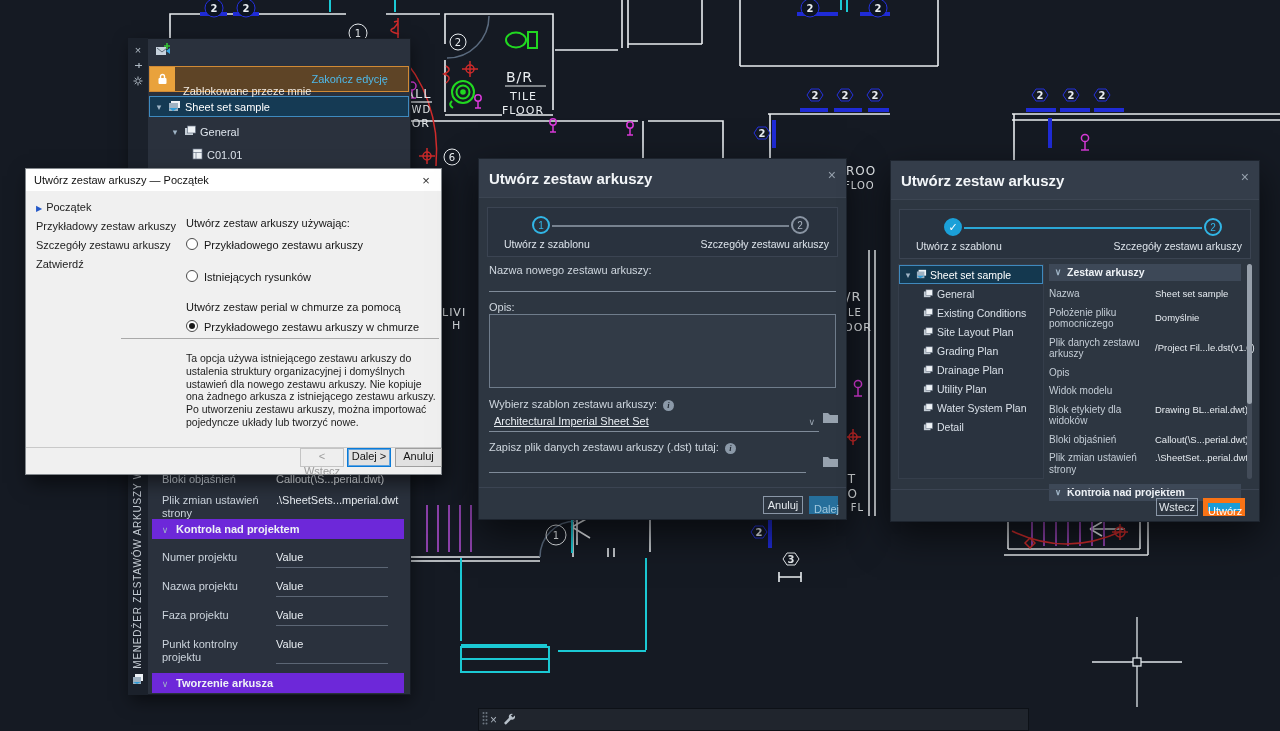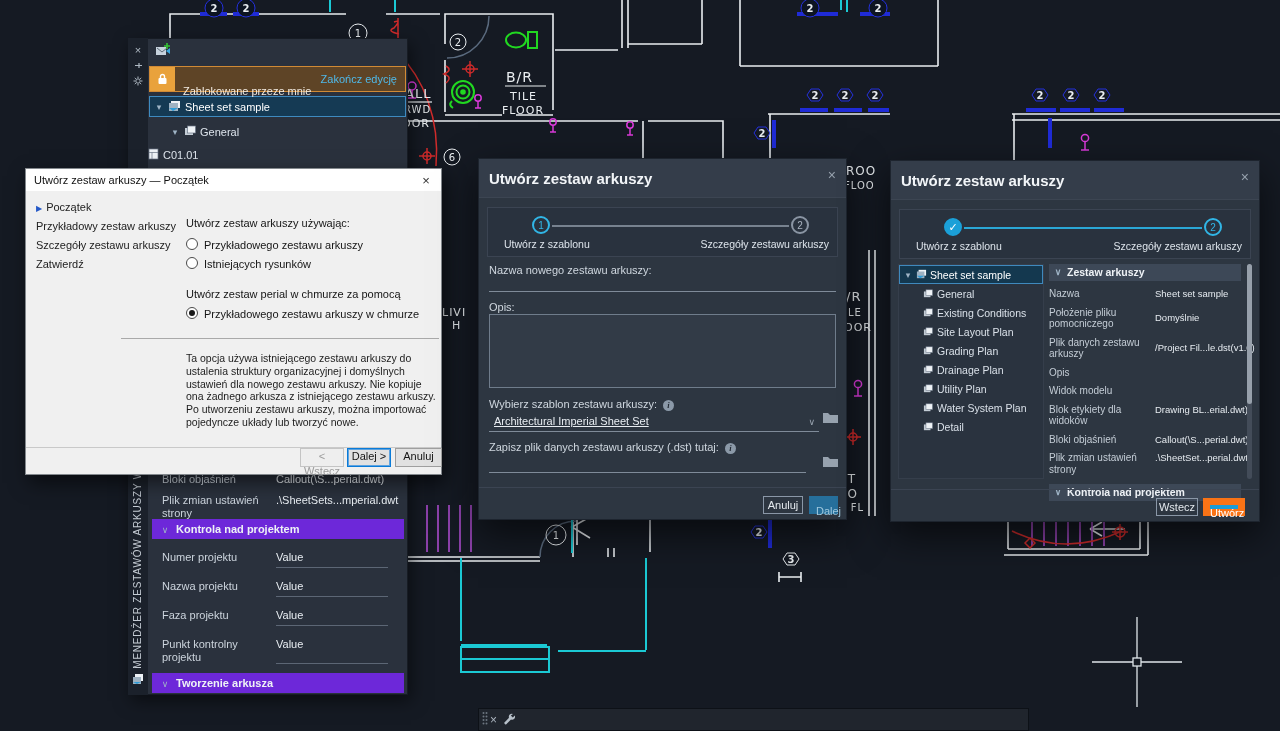--- a/index.html
+++ b/index.html
@@ -14,21 +14,21 @@
            display:flex;box-shadow:3px 6px 16px rgba(0,0,0,.5);}
   .pal-strip{width:20px;background:#1b212b;position:relative;flex:none;}
   .strip-icon{display:block;width:20px;text-align:center;color:#aeb8c2;font-size:11px;line-height:16px;cursor:default;}
   .pal-vtitle{position:absolute;bottom:26px;left:4px;writing-mode:vertical-rl;transform:rotate(180deg);
               font-size:10px;letter-spacing:.8px;color:#c6cdd5;white-space:nowrap;}
   .pal-main{flex:1;position:relative;background:#2a313d;border:1px solid #171c24;border-left:none;}
   .pal-toolbar{height:26px;display:flex;align-items:center;padding-left:6px;}
   .pal-banner{height:24px;margin:1px 1px 0;background:#5e4426;border:1px solid #d18a35;display:flex;align-items:center;}
   .banner-lockbox{width:25px;height:24px;background:#e9a23c;display:flex;align-items:center;justify-content:center;flex:none;}
   .banner-msg{flex:1;color:#f3ece2;font-size:11px;padding-left:8px;white-space:nowrap;margin-top:24px;}
-  .banner-action{color:#4fb9e9;font-size:11px;padding-right:8px;cursor:pointer;white-space:nowrap;}
+  .banner-action{color:#4fb9e9;font-size:11px;padding-right:20px;cursor:pointer;white-space:nowrap;}
   .tree-root{margin:4px 1px 0;height:19px;background:#153a54;border:1px solid #3e8ac0;
              display:flex;align-items:center;color:#fff;font-size:11px;gap:4px;padding-left:4px;}
   .tree-row{height:17px;display:flex;align-items:center;color:#dde4ec;font-size:11px;gap:4px;margin-top:6px;}
   .caret{color:#9fb4c6;font-size:9px;width:10px;text-align:center;flex:none;}
   .pal-section{position:absolute;left:4px;width:252px;height:20px;background:#6d28d9;color:#eef2f6;
                font-size:11px;font-weight:bold;line-height:20px;}
   .pal-section .caret{display:inline-block;margin:0 6px 0 8px;font-weight:normal;}
   .pal-prop{position:absolute;left:14px;width:252px;display:flex;font-size:11px;line-height:13px;}
   .pal-prop .plabel{width:100px;color:#ccd4dd;flex:none;}
   .pal-prop .pval{margin-left:14px;color:#e8edf2;}
@@ -75,21 +75,21 @@
   .m-textarea{position:absolute;left:10px;right:10px;top:155px;height:72px;border:1px solid #6f7c8b;background:#323b47;}
   .sel-row{position:absolute;left:10px;top:256px;width:330px;border-bottom:1px solid #7f8b99;
            height:16px;font-size:11px;color:#e7ecf1;text-decoration:underline;}
   .sel-chevron{position:absolute;right:4px;top:2px;color:#9aa5b1;font-size:9px;}
   .folder{position:absolute;width:15px;height:12px;}
   .info-dot{display:inline-block;width:11px;height:11px;border-radius:50%;background:#8b99a8;color:#232b35;
             font-size:8.5px;font-weight:bold;text-align:center;line-height:11px;font-family:"Liberation Serif",serif;font-style:italic;margin-left:6px;}
   .m-foot{position:absolute;left:0;right:0;top:328px;border-top:1px solid #3b4452;}
   .m-btn{position:absolute;top:337px;height:18px;font-size:11px;text-align:center;line-height:17px;cursor:pointer;box-sizing:border-box;}
   .m-btn.outline{background:transparent;border:1px solid #8a97a7;color:#e4e9ee;}
-  .m-btn.fill{background:#1b9cd8;border:7px solid #f97316;color:#fff;}
+  .m-btn.fill{background:#1b9cd8;border:5px solid #f97316;color:#fff;}
   .m-btn.fill.muted{background:#266f9b;border-color:#266f9b;color:#9fc8de;cursor:default;}
 
   
   .m2-tree{position:absolute;left:7px;top:103px;width:146px;height:215px;background:#2a333f;border:1px solid #353e4b;box-sizing:border-box;}
   .t-root{height:19px;display:flex;align-items:center;gap:3px;padding-left:3px;background:#14384f;
           border:1px solid #3f89bd;color:#fff;font-size:10.5px;box-sizing:border-box;}
   .t-row{height:19px;display:flex;align-items:center;gap:4px;padding-left:24px;color:#d9e0e8;font-size:10.5px;}
   .m2-props{position:absolute;left:158px;top:103px;width:192px;height:215px;}
   .p-section{height:17px;background:#3d4857;color:#eef2f6;font-size:10.5px;font-weight:bold;
              line-height:17px;padding-left:18px;position:relative;}
@@ -375,21 +375,21 @@
       <div class="tree-row" style="padding-left:22px">
         <span class="caret">▾</span>
         <span>
           <svg width="12" height="11" viewBox="0 0 12 11">
               <rect x="1" y="3" width="8" height="7" fill="#c3ccd5"></rect>
               <rect x="3.5" y="1" width="8" height="7" fill="#eef2f6" stroke="#6a7686" stroke-width=".7"></rect>
             </svg>
         </span>
         <span>General</span>
       </div>
-      <div class="tree-row" style="">
+      <div class="tree-row" style="padding-left:44px">
         <span>
           <svg width="11" height="12" viewBox="0 0 11 12">
               <rect x="1" y="1" width="9" height="10" fill="#eef2f6" stroke="#6a7686" stroke-width=".7"></rect>
               <path d="M1,4.5 H10 M4,4.5 V11" stroke="#6a7686" stroke-width=".7"></path>
             </svg>
         </span>
         <span>C01.01</span>
       </div>
 
       <div class="pal-prop" style="top:434px">
@@ -431,21 +431,21 @@
       <span class="w-close">×</span>
     </div>
     <div class="w-nav">
       <div class="active">Początek</div>
       <div>Przykładowy zestaw arkuszy</div>
       <div>Szczegóły zestawu arkuszy</div>
       <div>Zatwierdź</div>
     </div>
     <div class="w-content">
       <div style="margin-bottom:8px">Utwórz zestaw arkuszy używając:</div>
-      <div style="margin-bottom:5px">
+      <div style="margin-bottom:18px">
         <span class="radio"></span><span>Przykładowego zestawu arkuszy</span>
       </div>
       <div style="margin-bottom:18px">
         <span class="radio"></span><span>Istniejących rysunków</span>
       </div>
       <div style="margin-bottom:6px">Utwórz zestaw perial w chmurze za pomocą</div>
       <div>
         <span class="radio checked"></span><span>Przykładowego zestawu arkuszy w chmurze</span>
       </div>
     </div>

